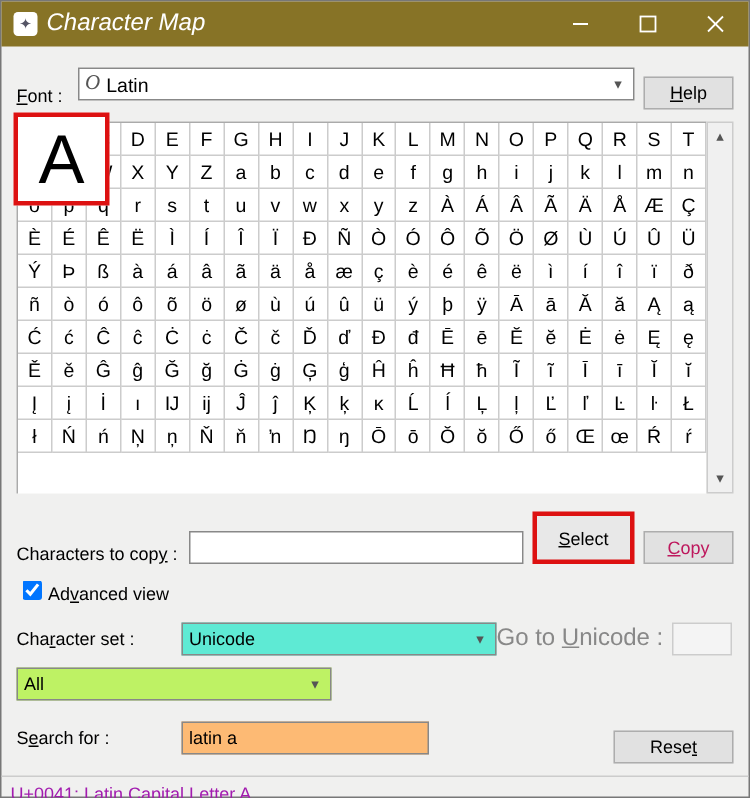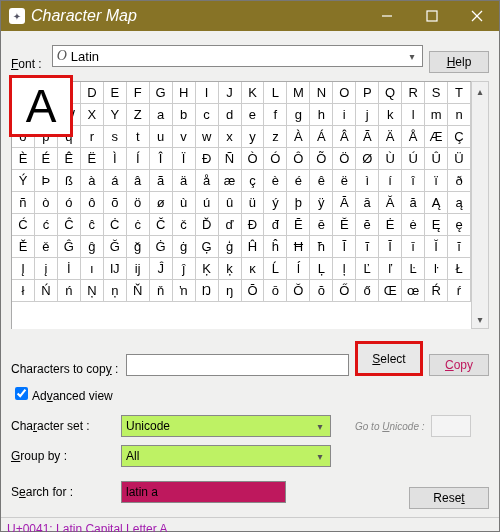--- a/index.html
+++ b/index.html
@@ -26,24 +26,24 @@
   .scrollcol { width:18px; background:#f0f0f0; border:1px solid #ccc; display:flex; flex-direction:column; justify-content:space-between; }
   .scrollbtn { height:18px; display:flex; align-items:center; justify-content:center; color:#555; font-size:10px;}
   .magnify { position:absolute; left:-2px; top:-6px; width:64px; height:62px; background:#fff; border:3px solid #d11; display:flex; align-items:center; justify-content:center; font-family:Arial,sans-serif; font-size:46px; font-weight:400; z-index:5; }
   .copyrow { display:flex; align-items:flex-end; margin:6px 0 4px 0; }
   .copyin { flex:1; height:22px; border:1px solid #888; background:#fff; margin:0 6px 0 8px; padding:0 4px; font-size:12px; }
   .selectbtn { border:3px solid #d11; height:35px; min-width:68px; display:flex; align-items:center; justify-content:center; background:#e8e8e8; margin-right:6px; }
   .check { display:flex; align-items:flex-end; margin:4px 0 8px 0; }
   .check input { margin-right:4px; }
   .formrow { display:flex; align-items:center; margin:4px 0; }
   .formrow .flbl { width:110px; font-size:12px; }
-  .select { flex:1; max-width:210px; height:22px; border:1px solid #888; background:#bef264; display:flex; align-items:center; padding:0 4px; position:relative; font-size:12px; }
+  .select { flex:1; max-width:210px; height:22px; border:1px solid #888; background:#5eead4; display:flex; align-items:center; padding:0 4px; position:relative; font-size:12px; }
   .select .dd { position:absolute; right:2px; top:2px; width:16px; height:16px; display:flex; align-items:center; justify-content:center; font-size:10px; color:#555;}
-  .txtin { flex:1; max-width:210px; height:22px; border:1px solid #888; background:#be185d; padding:0 4px; font-size:12px; }
-  .afterlbl { margin-left:24px; color:#888; font-size:10px;font-style:italic; }
+  .txtin { flex:1; max-width:210px; height:22px; border:1px solid #888; background:#fdba74; padding:0 4px; font-size:12px; }
+  .afterlbl { margin-left:0; color:#888; font-size:16px; }
   .smallin { width:40px; height:22px; border:1px solid #ccc; background:#f4f4f4; margin-left:6px; }
   .status { border-top:1px solid #ccc; padding:4px 6px; font-size:12px; color:#a21caf; }
   u.ak { text-decoration: underline; }
 </style>
 </head>
 <body>
 
 <div class="window">
 
   <div class="titlebar">
@@ -311,21 +311,20 @@
       <span class="flbl">Cha<u class="ak">r</u>acter set :</span>
       <div class="select">
         <span>Unicode</span>
         <span class="dd">▾</span>
       </div>
       <span class="afterlbl">Go to <u class="ak">U</u>nicode :</span>
       <div class="smallin"></div>
     </div>
 
     <div class="formrow">
-      <span class="flbl"><u class="ak">G</u>roup by :</span>
       <div class="select" style="background:#bef264">
         <span>All</span>
         <span class="dd">▾</span>
       </div>
     </div>
 
     <div class="formrow">
       <span class="flbl">S<u class="ak">e</u>arch for :</span>
       <input class="txtin" value="latin a" style="">
       <div style="flex:1"></div>

